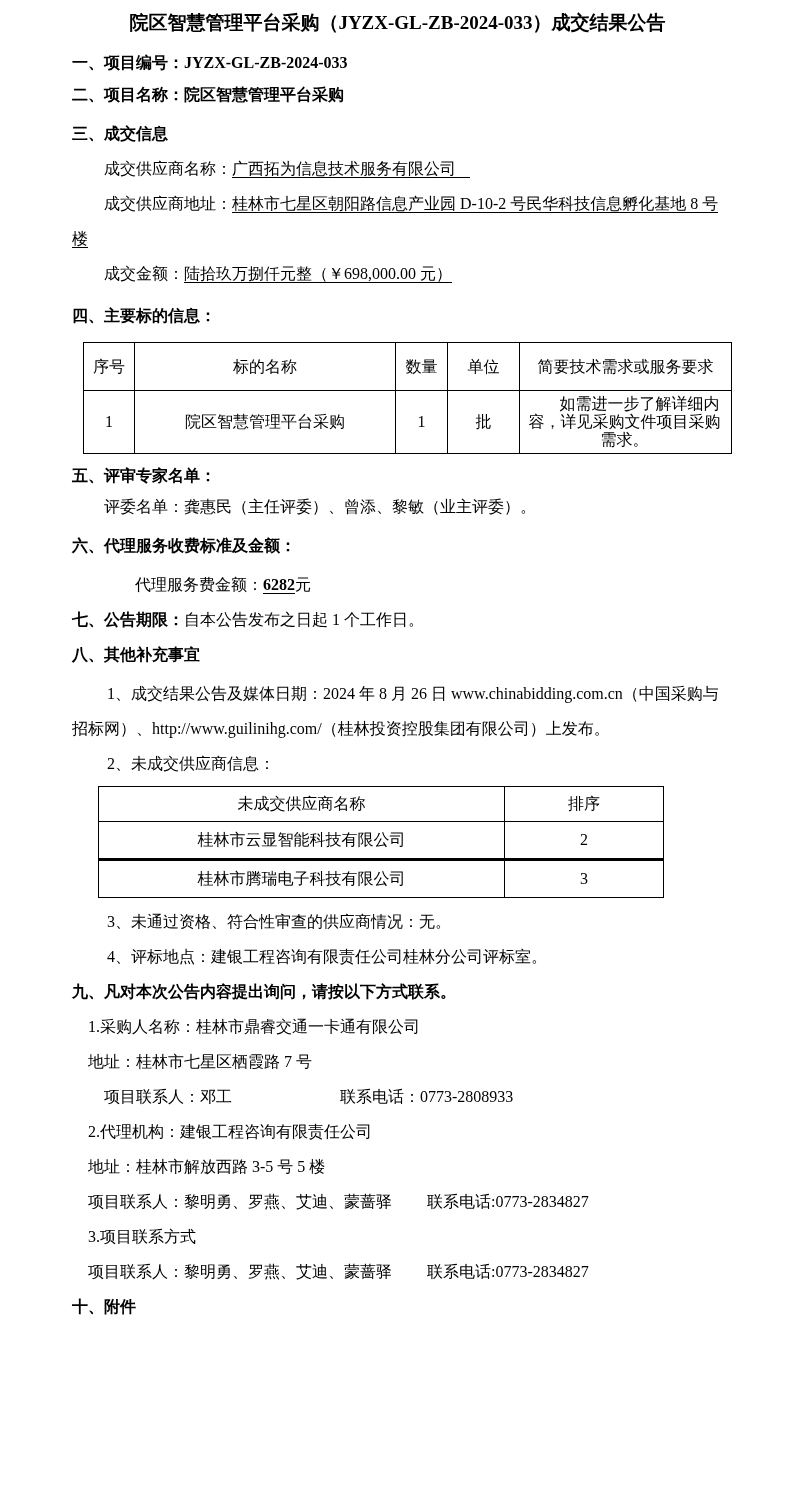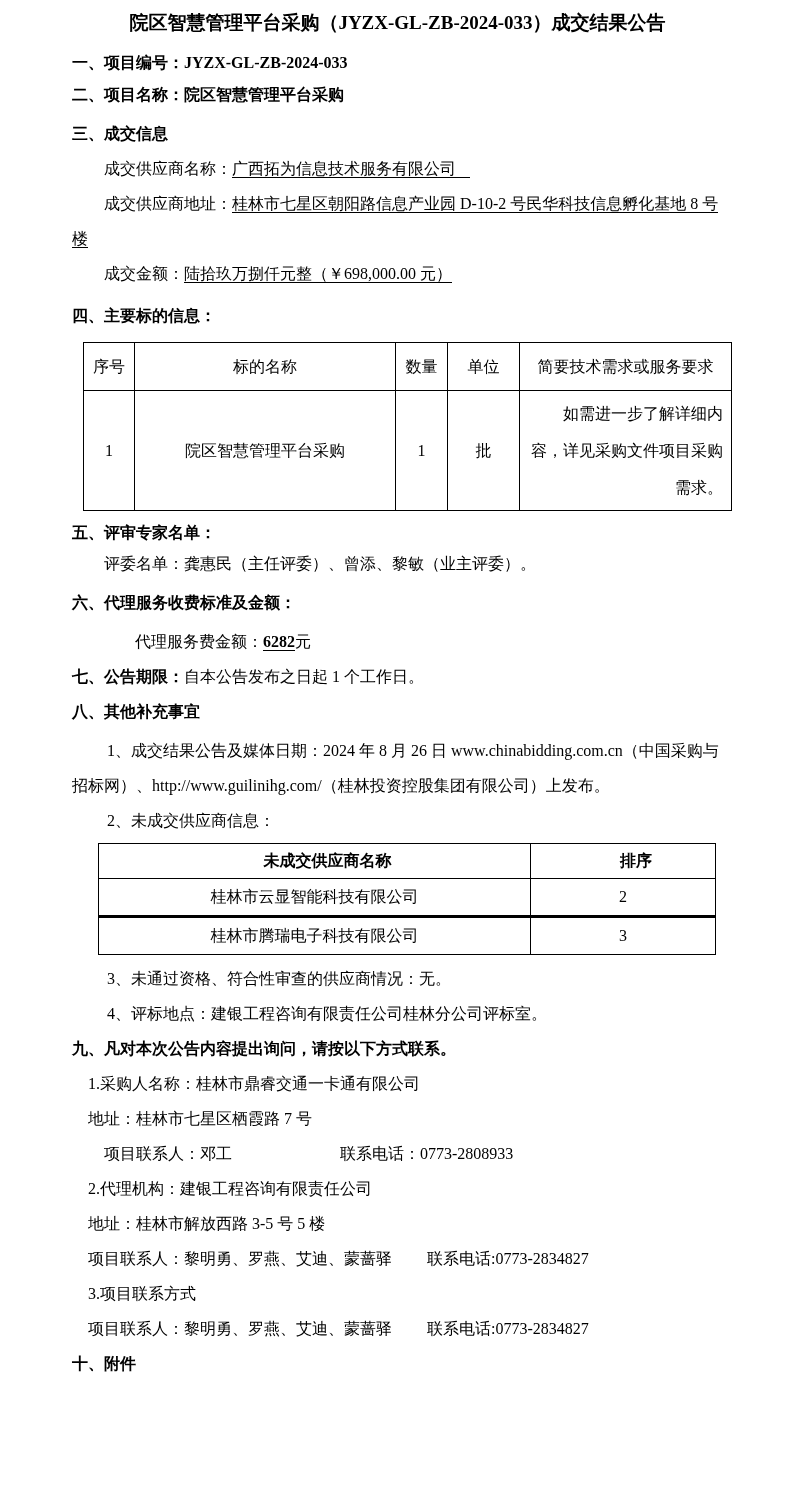--- a/index.html
+++ b/index.html
@@ -20,26 +20,26 @@
   .ind22 { text-indent:35px; }
   .ind4 { text-indent:63px; }
   .u { border-bottom:1px solid #000; }
   .u-pad { padding-right:14px; }
   .b { font-weight:bold; }
   
   .t1 { border-collapse:collapse; table-layout:fixed; width:644px; margin:9px 0 4px 11px; }
   .t1 th, .t1 td { border:1px solid #000; font-weight:normal; text-align:center; font-size:16px; padding:0; line-height:22px; }
   .t1 thead tr { height:48px; }
   .t1 tbody tr { height:62px; }
-  .t1 .req { text-align:right; text-indent:30px; padding:4px 8px 4px 6px; line-height:37px; }
+  .t1 .req { text-align:center; text-indent:30px; padding:4px 8px 4px 6px; line-height:18px; }
   .c-no { width:50px; } .c-name { width:260px; } .c-qty { width:51px; } .c-unit { width:71px; } .c-req { width:211px; }
   
   .t2 { border-collapse:collapse; table-layout:fixed; width:563px; margin:5px 0 6px 26px; }
   .t2 th, .t2 td { border:1px solid #000; text-align:center; font-size:16px; padding:0; }
-  .t2 th { font-weight:bold; height:34px;padding-left:26px; }
+  .t2 th { font-weight:normal; height:34px; }
   .t2 td { height:36px; }
   .t2 tr.thick td { border-top:3px solid #000; }
   .c2-name { width:405px; } .c2-rank { width:158px; }
   
   .contact-w { display:inline-block; width:252px; }
   .ph-gap { margin-left:35px;margin-top:40px; }
 </style>
 </head>
 <body>
 

